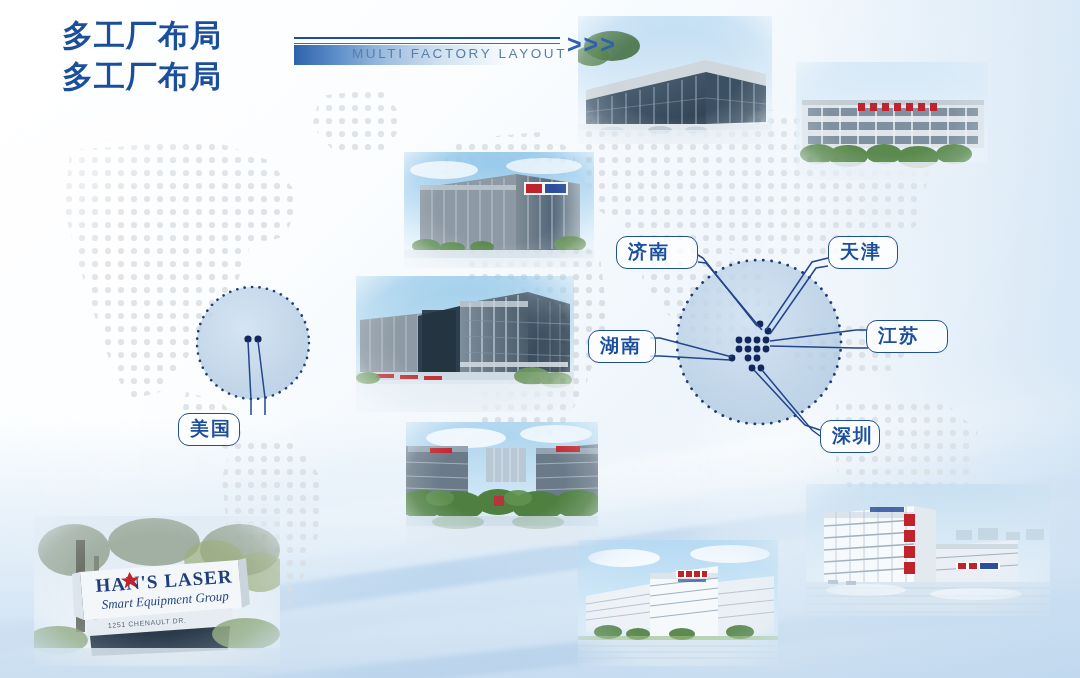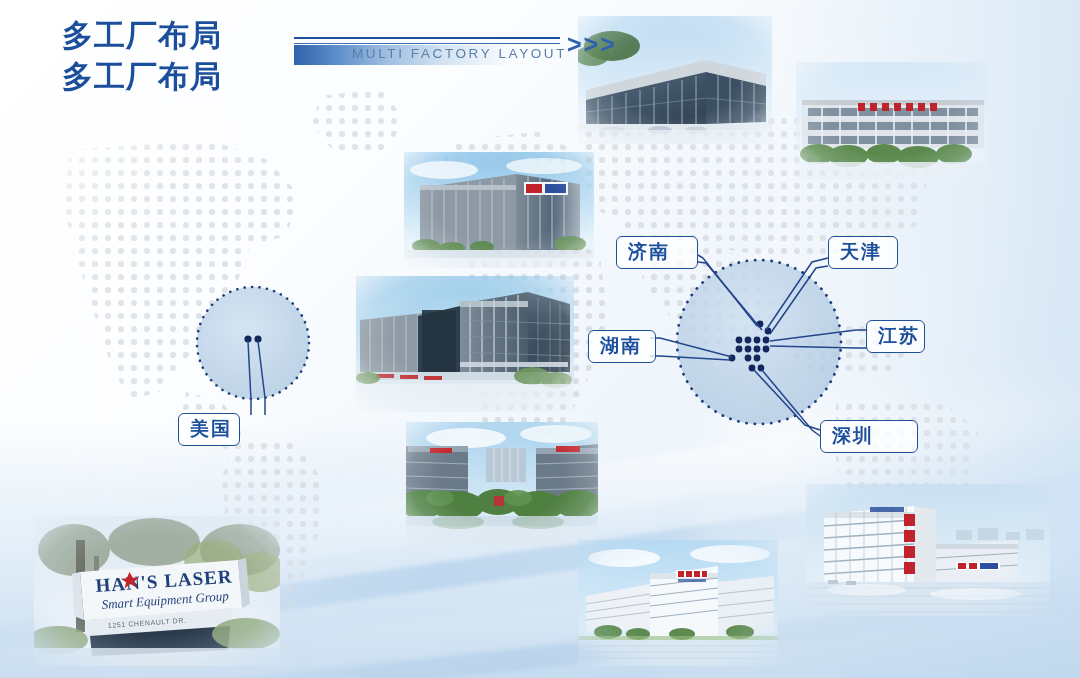--- a/index.html
+++ b/index.html
@@ -163,21 +163,21 @@
   }
   .soft-edge {
     -webkit-mask-image: radial-gradient(ellipse 78% 80% at 50% 46%, #000 42%, rgba(0,0,0,.82) 62%, rgba(0,0,0,.28) 84%, rgba(0,0,0,0) 100%);
     mask-image: radial-gradient(ellipse 78% 80% at 50% 46%, #000 42%, rgba(0,0,0,.82) 62%, rgba(0,0,0,.28) 84%, rgba(0,0,0,0) 100%);
   }
 
   
   .callout {
     position: absolute;
     border: 1.6px solid #1f4f96;
-    border-radius: 6px;
+    border-radius: 11px;
     background: rgba(255,255,255,.78);
     color: #1b4f9c;
     font-size: 19px;
     font-weight: 700;
     letter-spacing: 2px;
     padding: 4px 11px 5px 11px;
     line-height: 1.15;
     white-space: nowrap;
     box-sizing: border-box;
     z-index: 6;
@@ -791,29 +791,29 @@
   </div>
 
   <div class="callout" style="left:616px; top:236px; width:82px;">
     <span>济南</span>
   </div>
 
   <div class="callout" style="left:828px; top:236px; width:70px;">
     <span>天津</span>
   </div>
 
-  <div class="callout" style="left:866px; top:320px; width:59px;">
+  <div class="callout" style="left:866px; top:320px; width:82px;">
     <span>江苏</span>
   </div>
 
   <div class="callout" style="left:588px; top:330px; width:68px;">
     <span>湖南</span>
   </div>
 
-  <div class="callout" style="left:820px; top:420px; width:98px;">
+  <div class="callout" style="left:820px; top:420px; width:60px;">
     <span>深圳</span>
   </div>
 
   <div class="header">
     <div class="title-block">
       <div class="title-line">多工厂布局</div>
       <div class="title-line">多工厂布局</div>
     </div>
     <div class="subtitle-wrap">
       <div class="sub-rule"></div>

